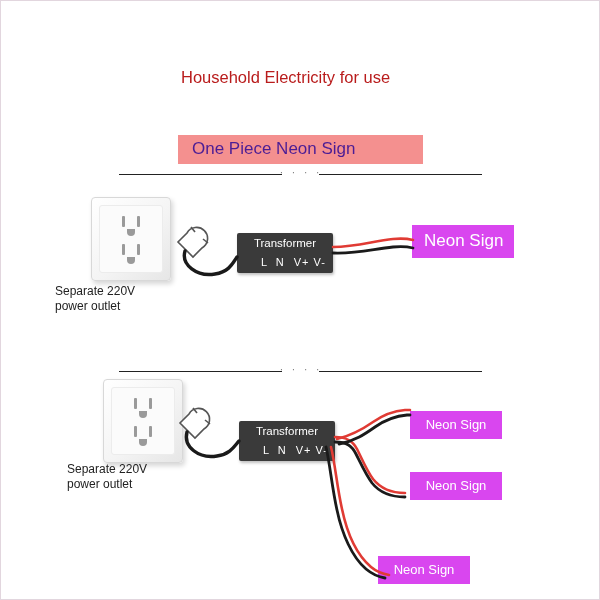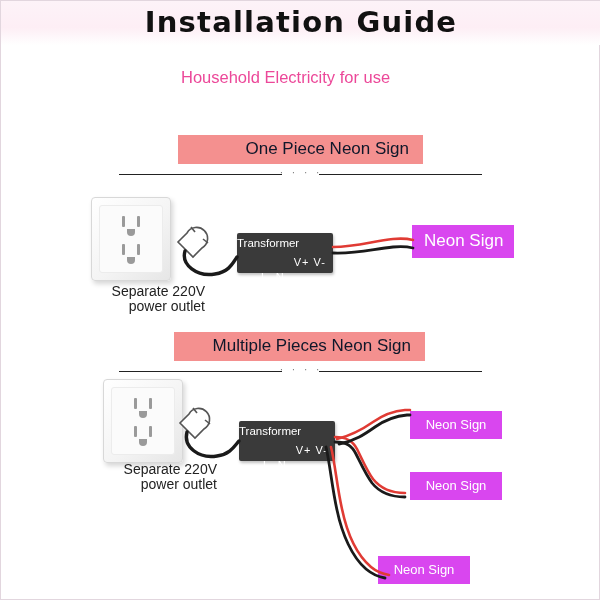--- a/index.html
+++ b/index.html
@@ -52,32 +52,32 @@
     font-size: 16.5px;
     color: #1a1a1a;
     line-height: 22px;
   }
   .caution-word {
     color: #ee3333;
     font-size: 17px;
   }
   .caution-line2 {
     font-size: 16.5px;
-    color: #ec4899;
+    color: #b91c1c;
     line-height: 22px;
     margin-top: 3px;
     margin-left: 87px;
   }
   
   .banner {
     position: absolute;
     background: #f4908f;
-    color: #0f172a;
+    color: #4c1d95;
     font-size: 17px;
-    text-align: right;
+    text-align: left;
     padding: 4px 14px 5px 14px;
     box-sizing: border-box;
     white-space: nowrap;
   }
   #banner1 { left: 177px; top: 134px; width: 245px; }
   #banner2 { left: 173px; top: 331px; width: 251px; }
 
   .dots {
     position: absolute;
     width: 600px;
@@ -140,49 +140,49 @@
     position: absolute;
     width: 8px; height: 7px;
     background: #9a9a9a;
     border-radius: 0 0 5px 5px;
     left: 13px;
     top: 15px;
   }
   .outlet-caption {
     position: absolute;
     width: 150px;
-    text-align: right;
-    font-size: 14px;
+    text-align: left;
+    font-size: 12px;
     color: #222;
     line-height: 15px;
   }
 
   
   .transformer {
     position: absolute;
     width: 96px;
     height: 40px;
     background: #3a3a3a;
     border-radius: 2px;
     box-shadow: 1px 2px 3px rgba(0,0,0,0.25);
   }
   .tr-label {
     position: absolute;
     left: 0; top: 4px;
     width: 96px;
+    text-align: center;
     color: #ffffff;
     font-size: 11.5px;
   }
   .tr-ln {
     position: absolute;
     left: 24px; top: 23px;
     color: #ffffff;
     font-size: 11px;
     letter-spacing: 3px;
-    margin-top: 15px;
   }
   .tr-v {
     position: absolute;
     right: 7px; top: 23px;
     color: #ffffff;
     font-size: 11px;
     letter-spacing: 1px;
   }
 
   
@@ -208,23 +208,20 @@
     left: 0; top: 0;
     width: 600px; height: 600px;
     pointer-events: none;
   }
 </style>
 </head>
 <body>
 
 <div id="page">
 
-  <div class="header">
-    <div class="title">Installation Guide</div>
-  </div>
 
   <div class="caution-wrap">
     <div class="caution-line2">Household Electricity for use</div>
   </div>
 
   <div class="banner" id="banner1">One Piece Neon Sign</div>
   <div class="dots" id="dots1">· · · ·</div>
   <div class="rule" id="rule1a"></div>
   <div class="rule" id="rule1b"></div>
 
@@ -248,21 +245,20 @@
   </div>
 
   <div class="transformer" style="left:236px; top:232px;">
     <div class="tr-label">Transformer</div>
     <div class="tr-ln">L N</div>
     <div class="tr-v">V+ V-</div>
   </div>
 
   <div class="neon big" style="left:411px; top:224px; width:102px;">Neon Sign</div>
 
-  <div class="banner" id="banner2">Multiple Pieces Neon Sign</div>
   <div class="dots" id="dots2">· · · ·</div>
   <div class="rule" id="rule2a"></div>
   <div class="rule" id="rule2b"></div>
 
   <div class="outlet" style="left:102px; top:378px;">
     <div class="outlet-inner">
       <div class="socket top">
         <div class="slot l"></div>
         <div class="slot r"></div>
         <div class="ground"></div>

